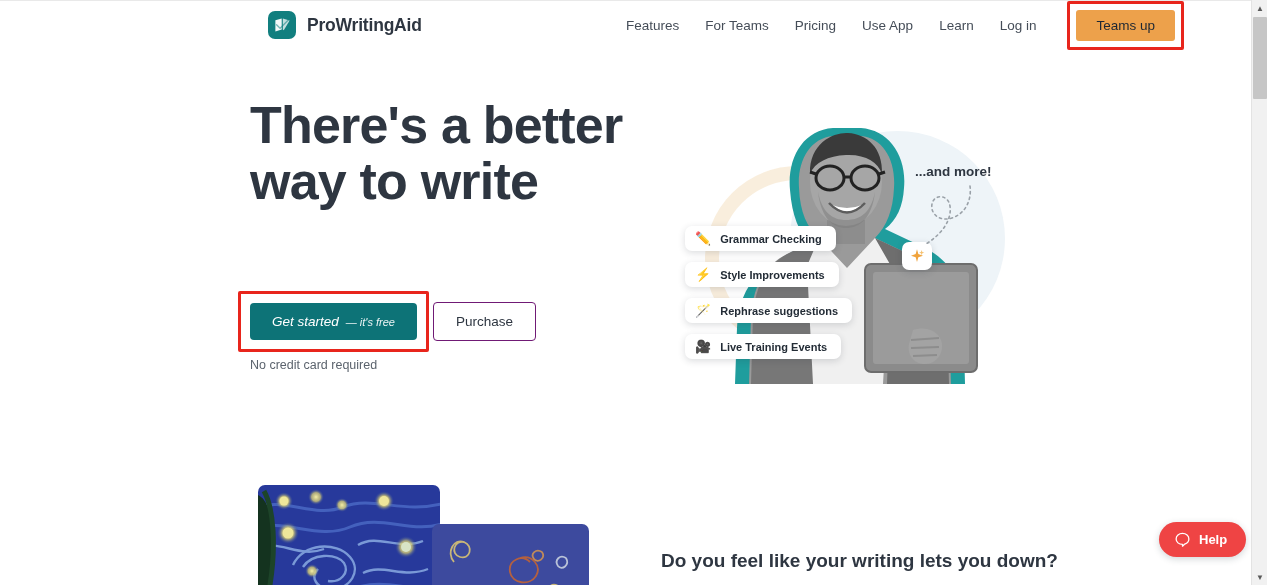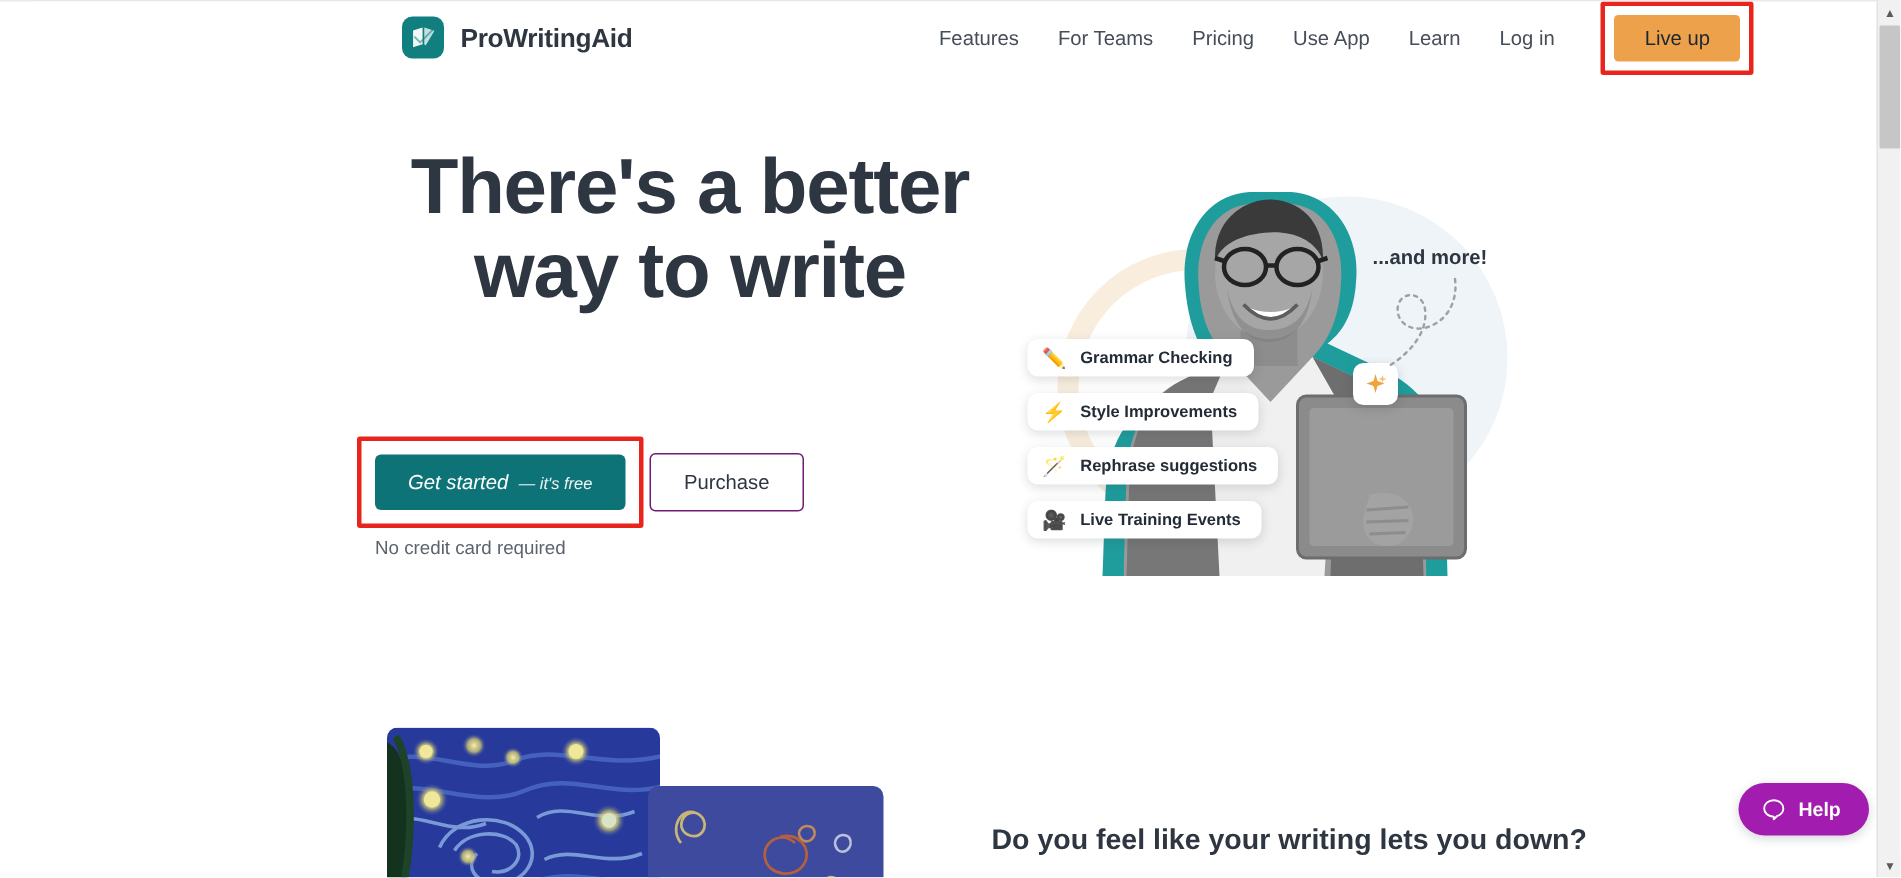--- a/index.html
+++ b/index.html
@@ -95,21 +95,20 @@
   
   .hero-title {
     position: absolute;
     left: 250px; top: 96px;
     width: 420px;
     font-size: 52px;
     line-height: 1.08;
     font-weight: bold;
     color: #2e3641;
     letter-spacing: -0.8px;
-    text-align: center;
   }
   .hero-sub {
     position: absolute;
     left: 250px; top: 228px;
     width: 325px;
     font-size: 14.5px;
     line-height: 1.62;
     color: #4b535e;
   }
   .cta-row {
@@ -252,21 +251,21 @@
     font-weight: bold;
     color: #2e3641;
     white-space: nowrap;
   }
 
   
   .help-widget {
     position: absolute;
     left: 1159px; top: 521px;
     display: flex; align-items: center; gap: 8px;
-    background: #a21caf;
+    background: #ef4444;
     border-radius: 20px;
     padding: 9px 19px 9px 15px;
     cursor: pointer;
     box-shadow: 0 2px 7px rgba(30,50,60,0.2);
   }
   .help-label { color: #ffffff; font-size: 13px; font-weight: bold; }
 
   
   .scrollbar {
     position: absolute;
@@ -315,21 +314,21 @@
 
       <nav class="nav">
         <a class="nav-link">Features</a>
         <a class="nav-link">For Teams</a>
         <a class="nav-link">Pricing</a>
         <a class="nav-link">Use App</a>
         <a class="nav-link">Learn</a>
         <a class="nav-link">Log in</a>
 
         <span class="signup-wrap">
-          <button class="signup-btn">Live up</button>
+          <button class="signup-btn">Teams up</button>
           <span class="annot-box annot-signup"></span>
         </span>
       </nav>
     </div>
 
     <h1 class="hero-title">There's a better way to write</h1>
 
     <div class="cta-row">
       <span class="cta-hl">
         <button class="btn-primary">

